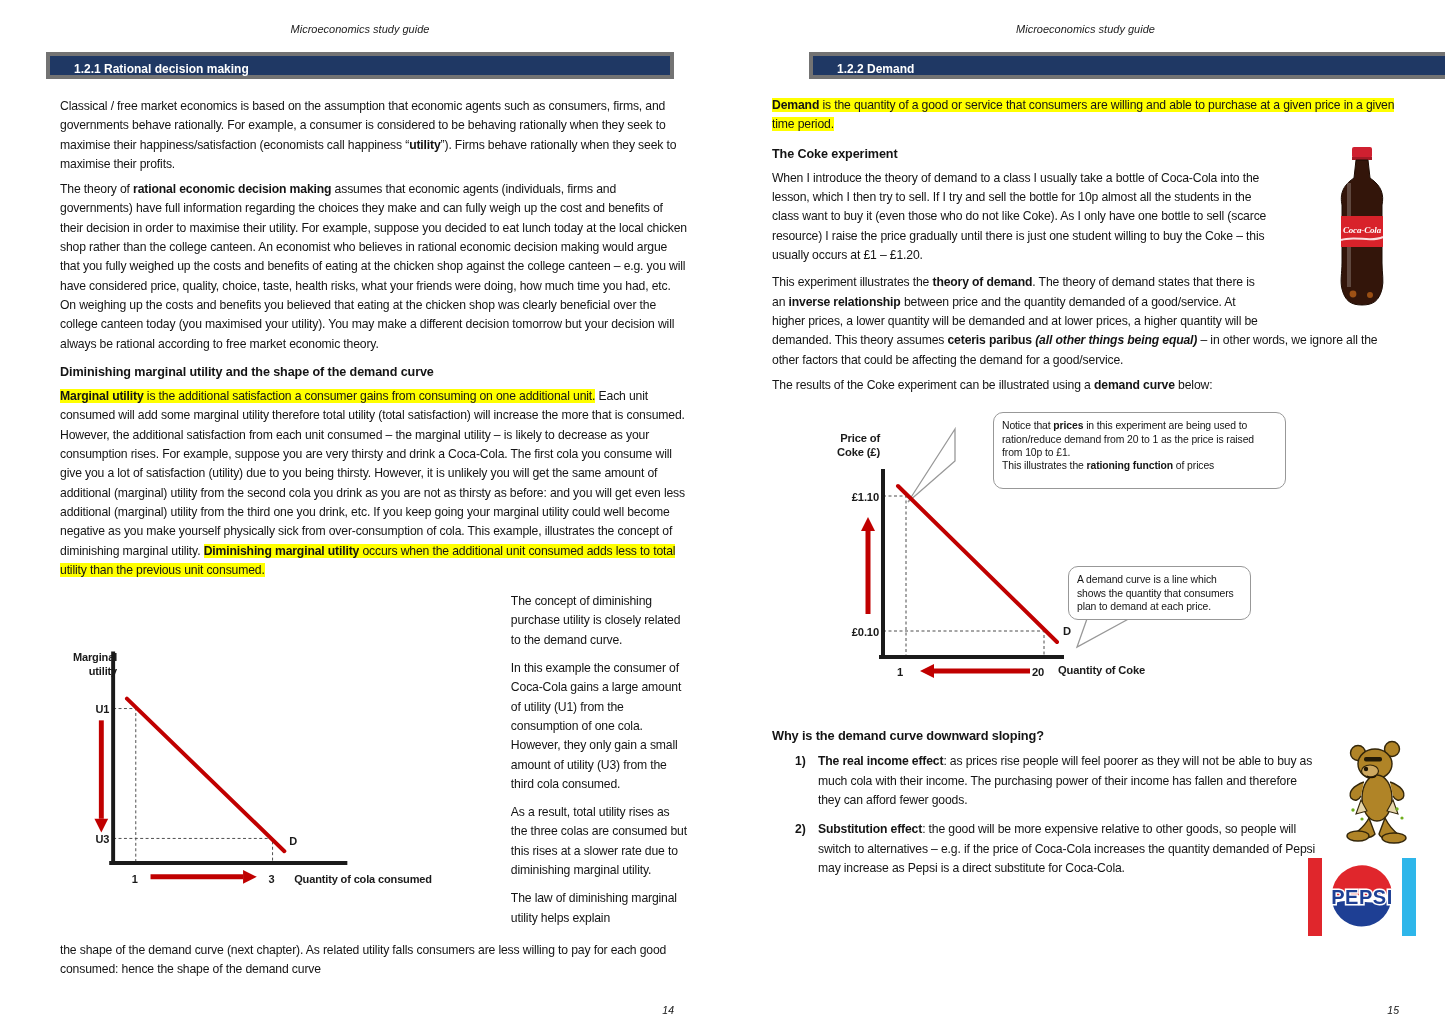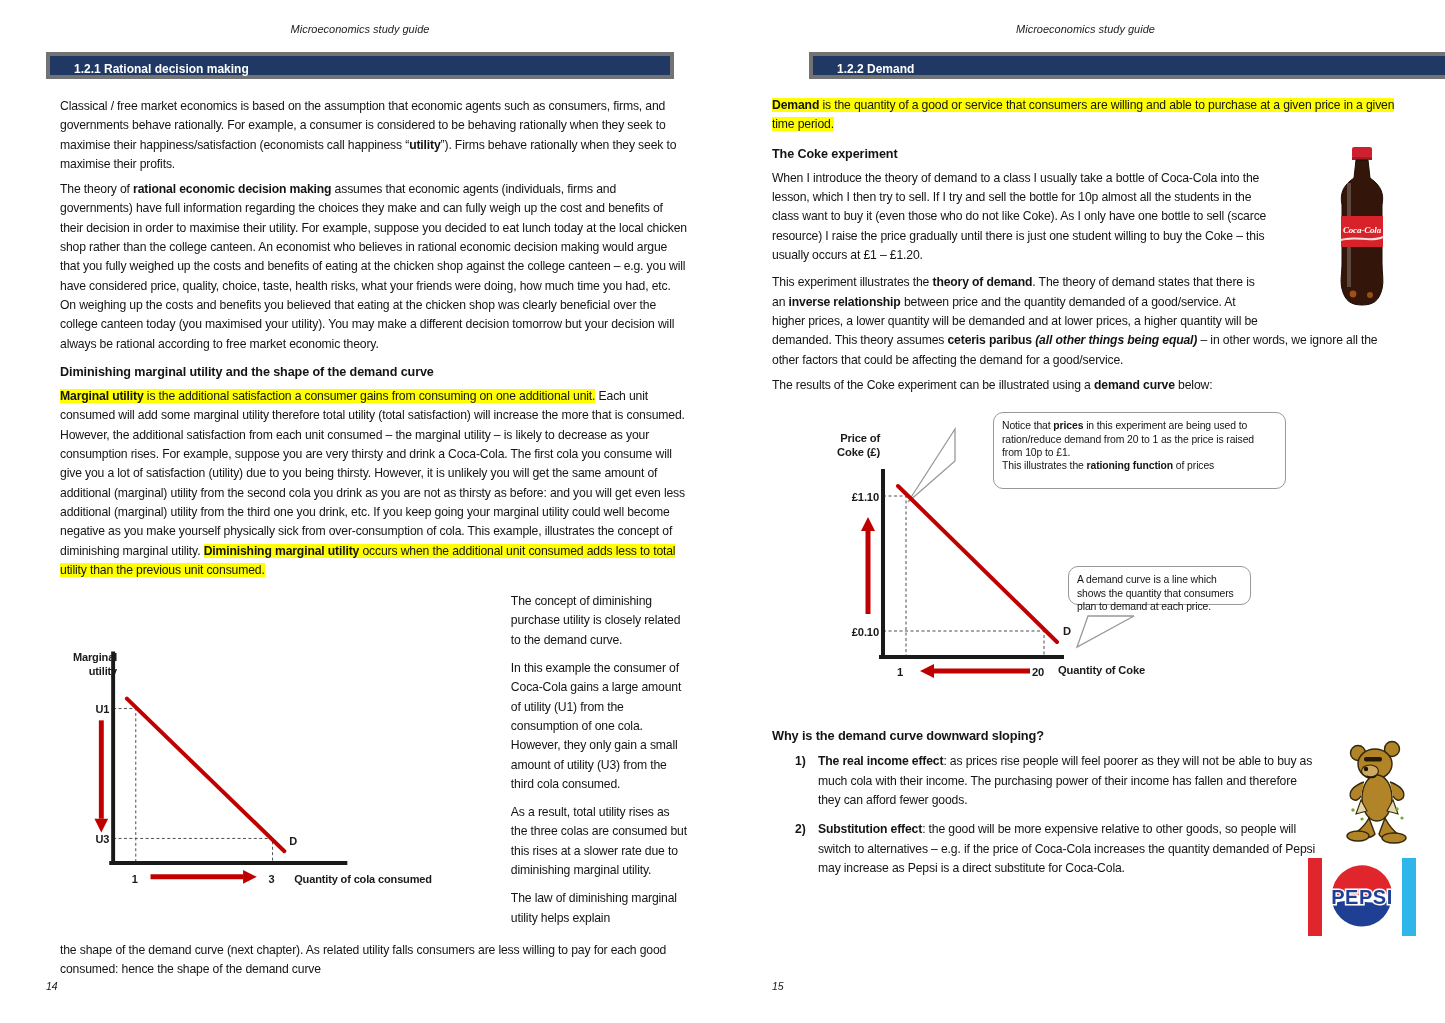--- a/index.html
+++ b/index.html
@@ -15,21 +15,21 @@
     color:#fff; font-weight:bold; font-size:12px; line-height:27px;
     padding-left:24px; box-sizing:border-box; border:4px solid #737373;
   }
   .flowcol { position:absolute; }
   .body-text { font-size:12.2px; line-height:19.3px; letter-spacing:-0.15px; }
   .para { margin:0 0 6px 0; }
   .subhead { font-weight:bold; font-size:12.6px; margin:9px 0 5px 0; letter-spacing:-0.1px; }
   .figrow { display:flex; margin-top:12px; }
   .sidecol { width:180px; padding-left:10px; }
   .sidecol p { margin:0 0 9px 0; }
-  .pagenum { position:absolute; top:980px; text-align:left; font-size:10.5px; font-style:italic; }
+  .pagenum { position:absolute; top:1004px; text-align:right; font-size:10.5px; font-style:italic; }
   .hl { background:var(--highlight,#ffff00); }
 
   
   .chart-svg text { font-weight:bold; fill:#1a1a1a; font-size:11.2px; font-family:"Liberation Sans",sans-serif; }
   .axis { stroke:#1a1a1a; stroke-width:4; stroke-linecap:square; }
   .dash { stroke:#4d4d4d; stroke-width:1; stroke-dasharray:3 2.5; fill:none; }
   .red-line { stroke:var(--red,#c00000); stroke-width:4; stroke-linecap:round; }
   .red-arrow { stroke:var(--red,#c00000); stroke-width:5; }
   .tail { fill:#fff; stroke:var(--callout_border,#989898); stroke-width:1.3; }
 
@@ -166,21 +166,21 @@
         <text x="49" y="92" text-anchor="end">£1.10</text>
         <text x="49" y="227" text-anchor="end">£0.10</text>
         <text x="70" y="267" text-anchor="middle">1</text>
         <text x="208" y="267" text-anchor="middle">20</text>
         <text x="228" y="265" text-anchor="start">Quantity of Coke</text>
         <text x="233" y="226" font-size="12.5">D</text>
       </svg>
 
       <div class="callout" style="left:181px;top:3px;width:293px;height:77px;margin-left:40px;"><span>Notice that </span><span style="font-weight: 700;">prices</span><span> in this experiment are being used to ration/reduce demand from 20 to 1 as the price is raised from 10p to £1.
 This illustrates the </span><span style="font-weight: 700;">rationing function</span><span> of prices</span></div>
-      <div class="callout" style="left:296px;top:157px;width:183px;height:39px;">A demand curve is a line which shows the quantity that consumers plan to demand at each price.</div>
+      <div class="callout" style="left:296px;top:157px;width:183px;height:54px;">A demand curve is a line which shows the quantity that consumers plan to demand at each price.</div>
     </div>
 
     <div class="why-head" style="margin-top:32px;">Why is the demand curve downward sloping?</div>
 
     <div class="rp-list" style="width:546px;">
       <span class="num">1)</span>
       <span><span style="font-weight: 700;">The real income effect</span><span>: as prices rise people will feel poorer as they will not be able to buy as much cola with their income. The purchasing power of their income has fallen and therefore they can afford fewer goods.</span></span>
     </div>
     <div class="rp-list" style="width:546px;margin-top:10px;">
       <span class="num">2)</span>

